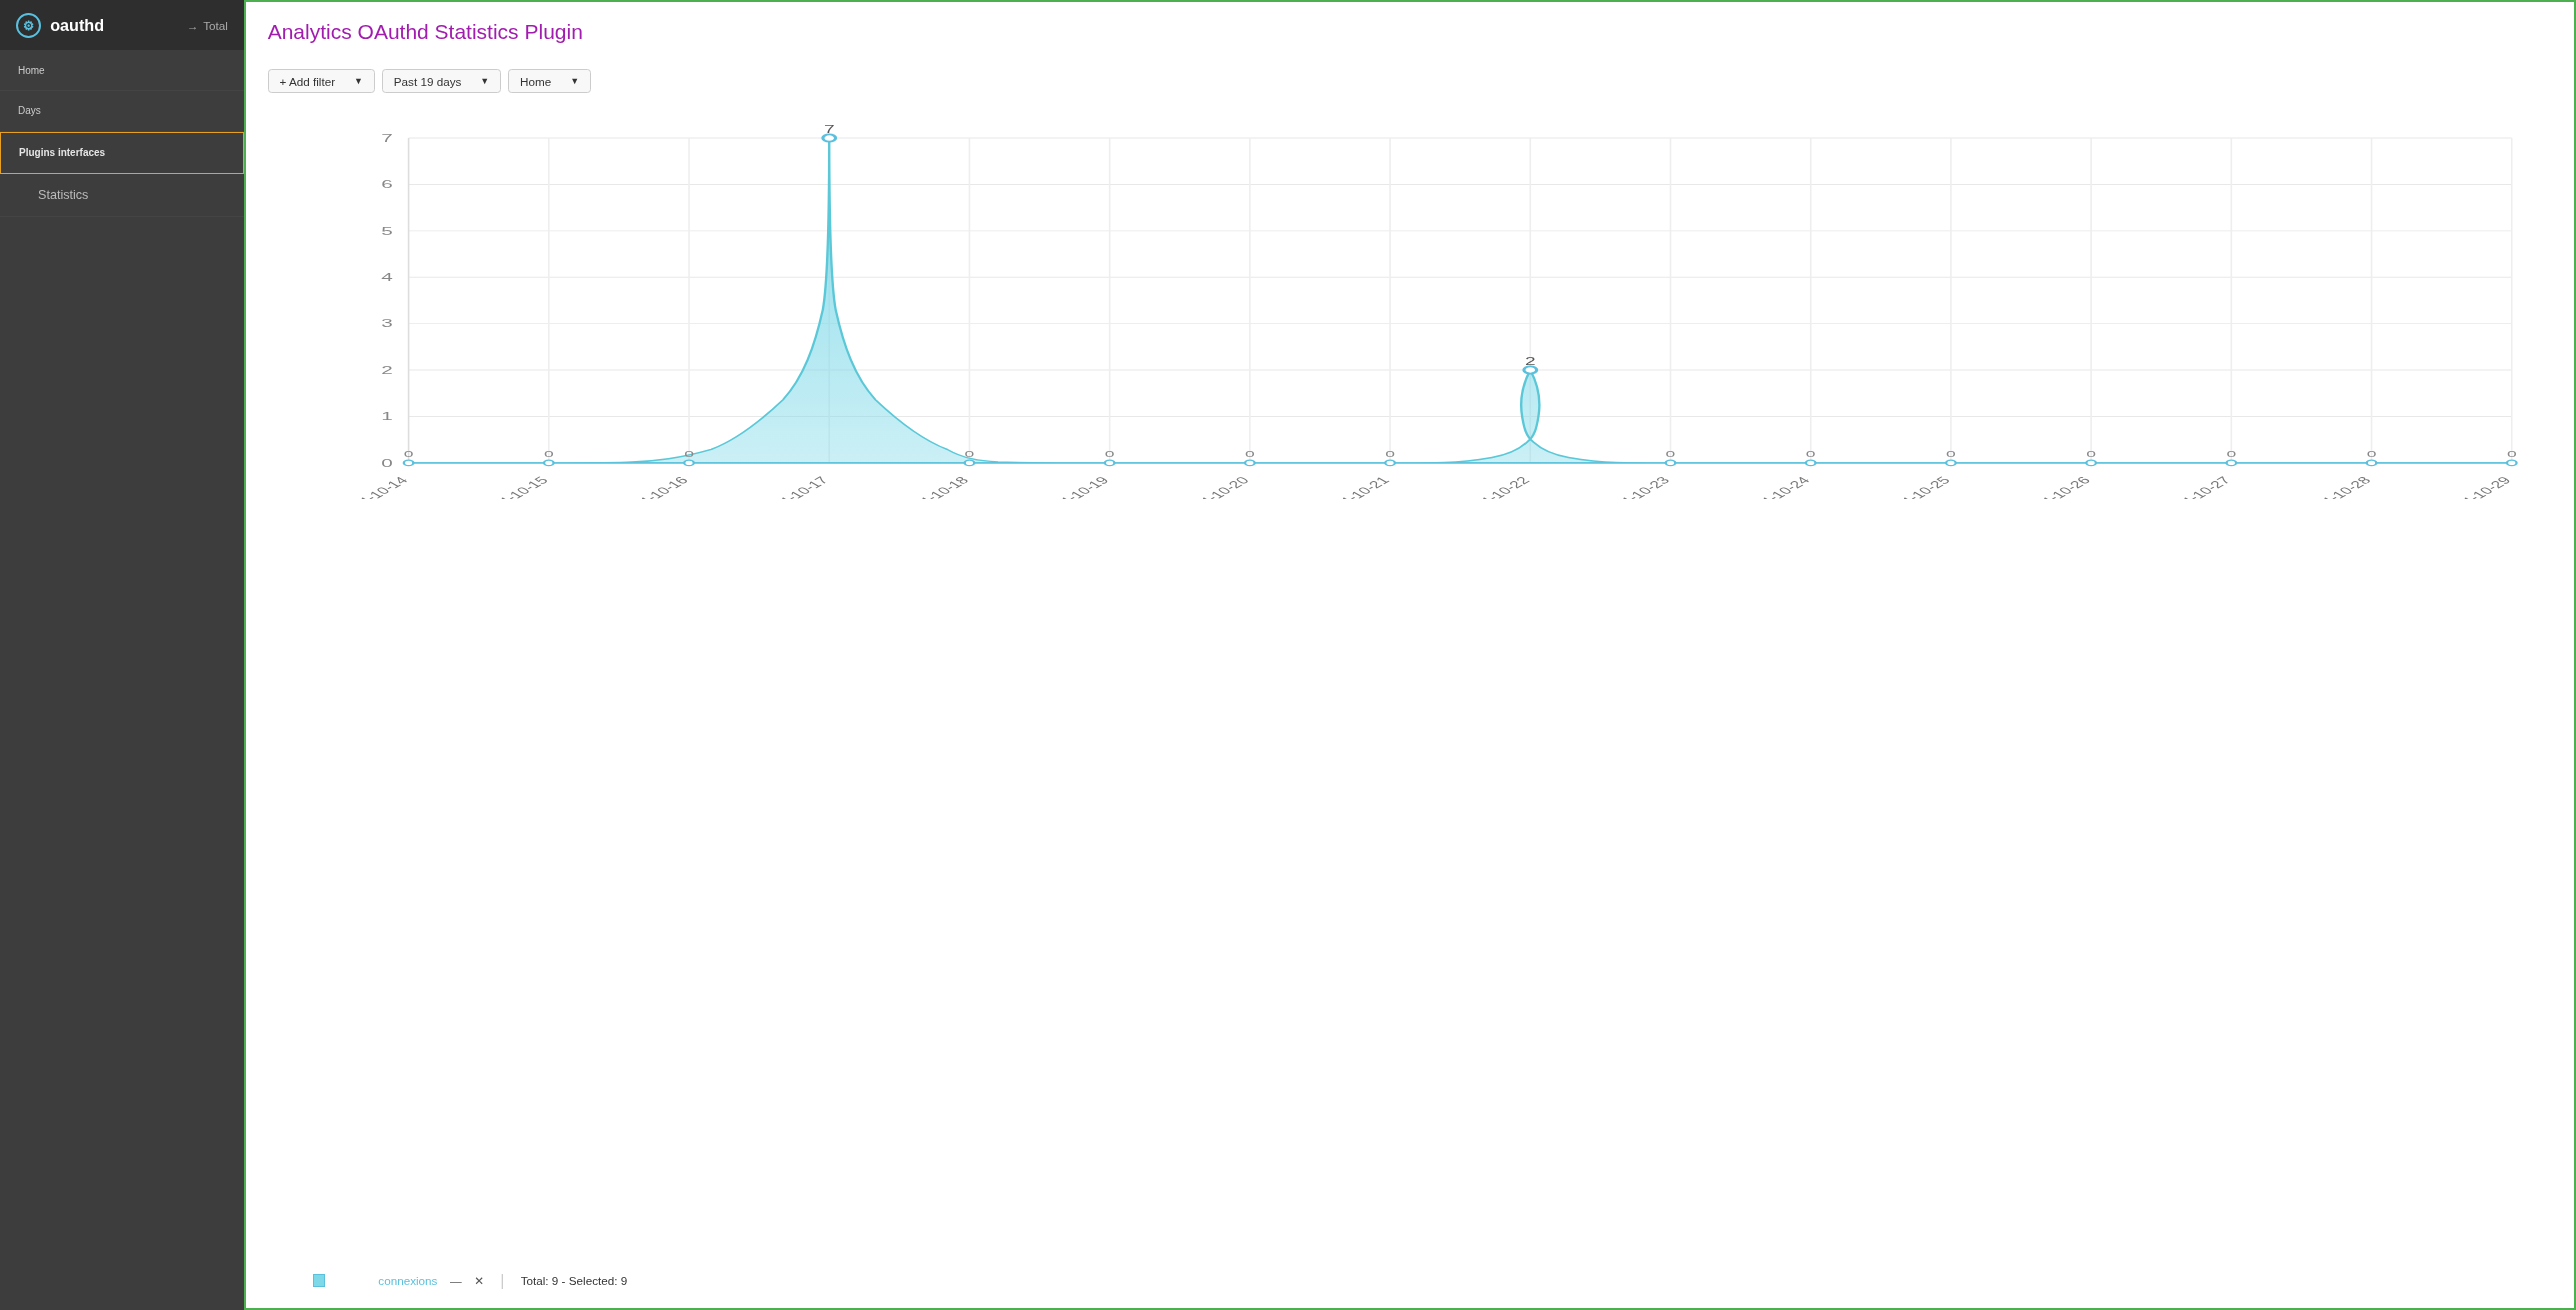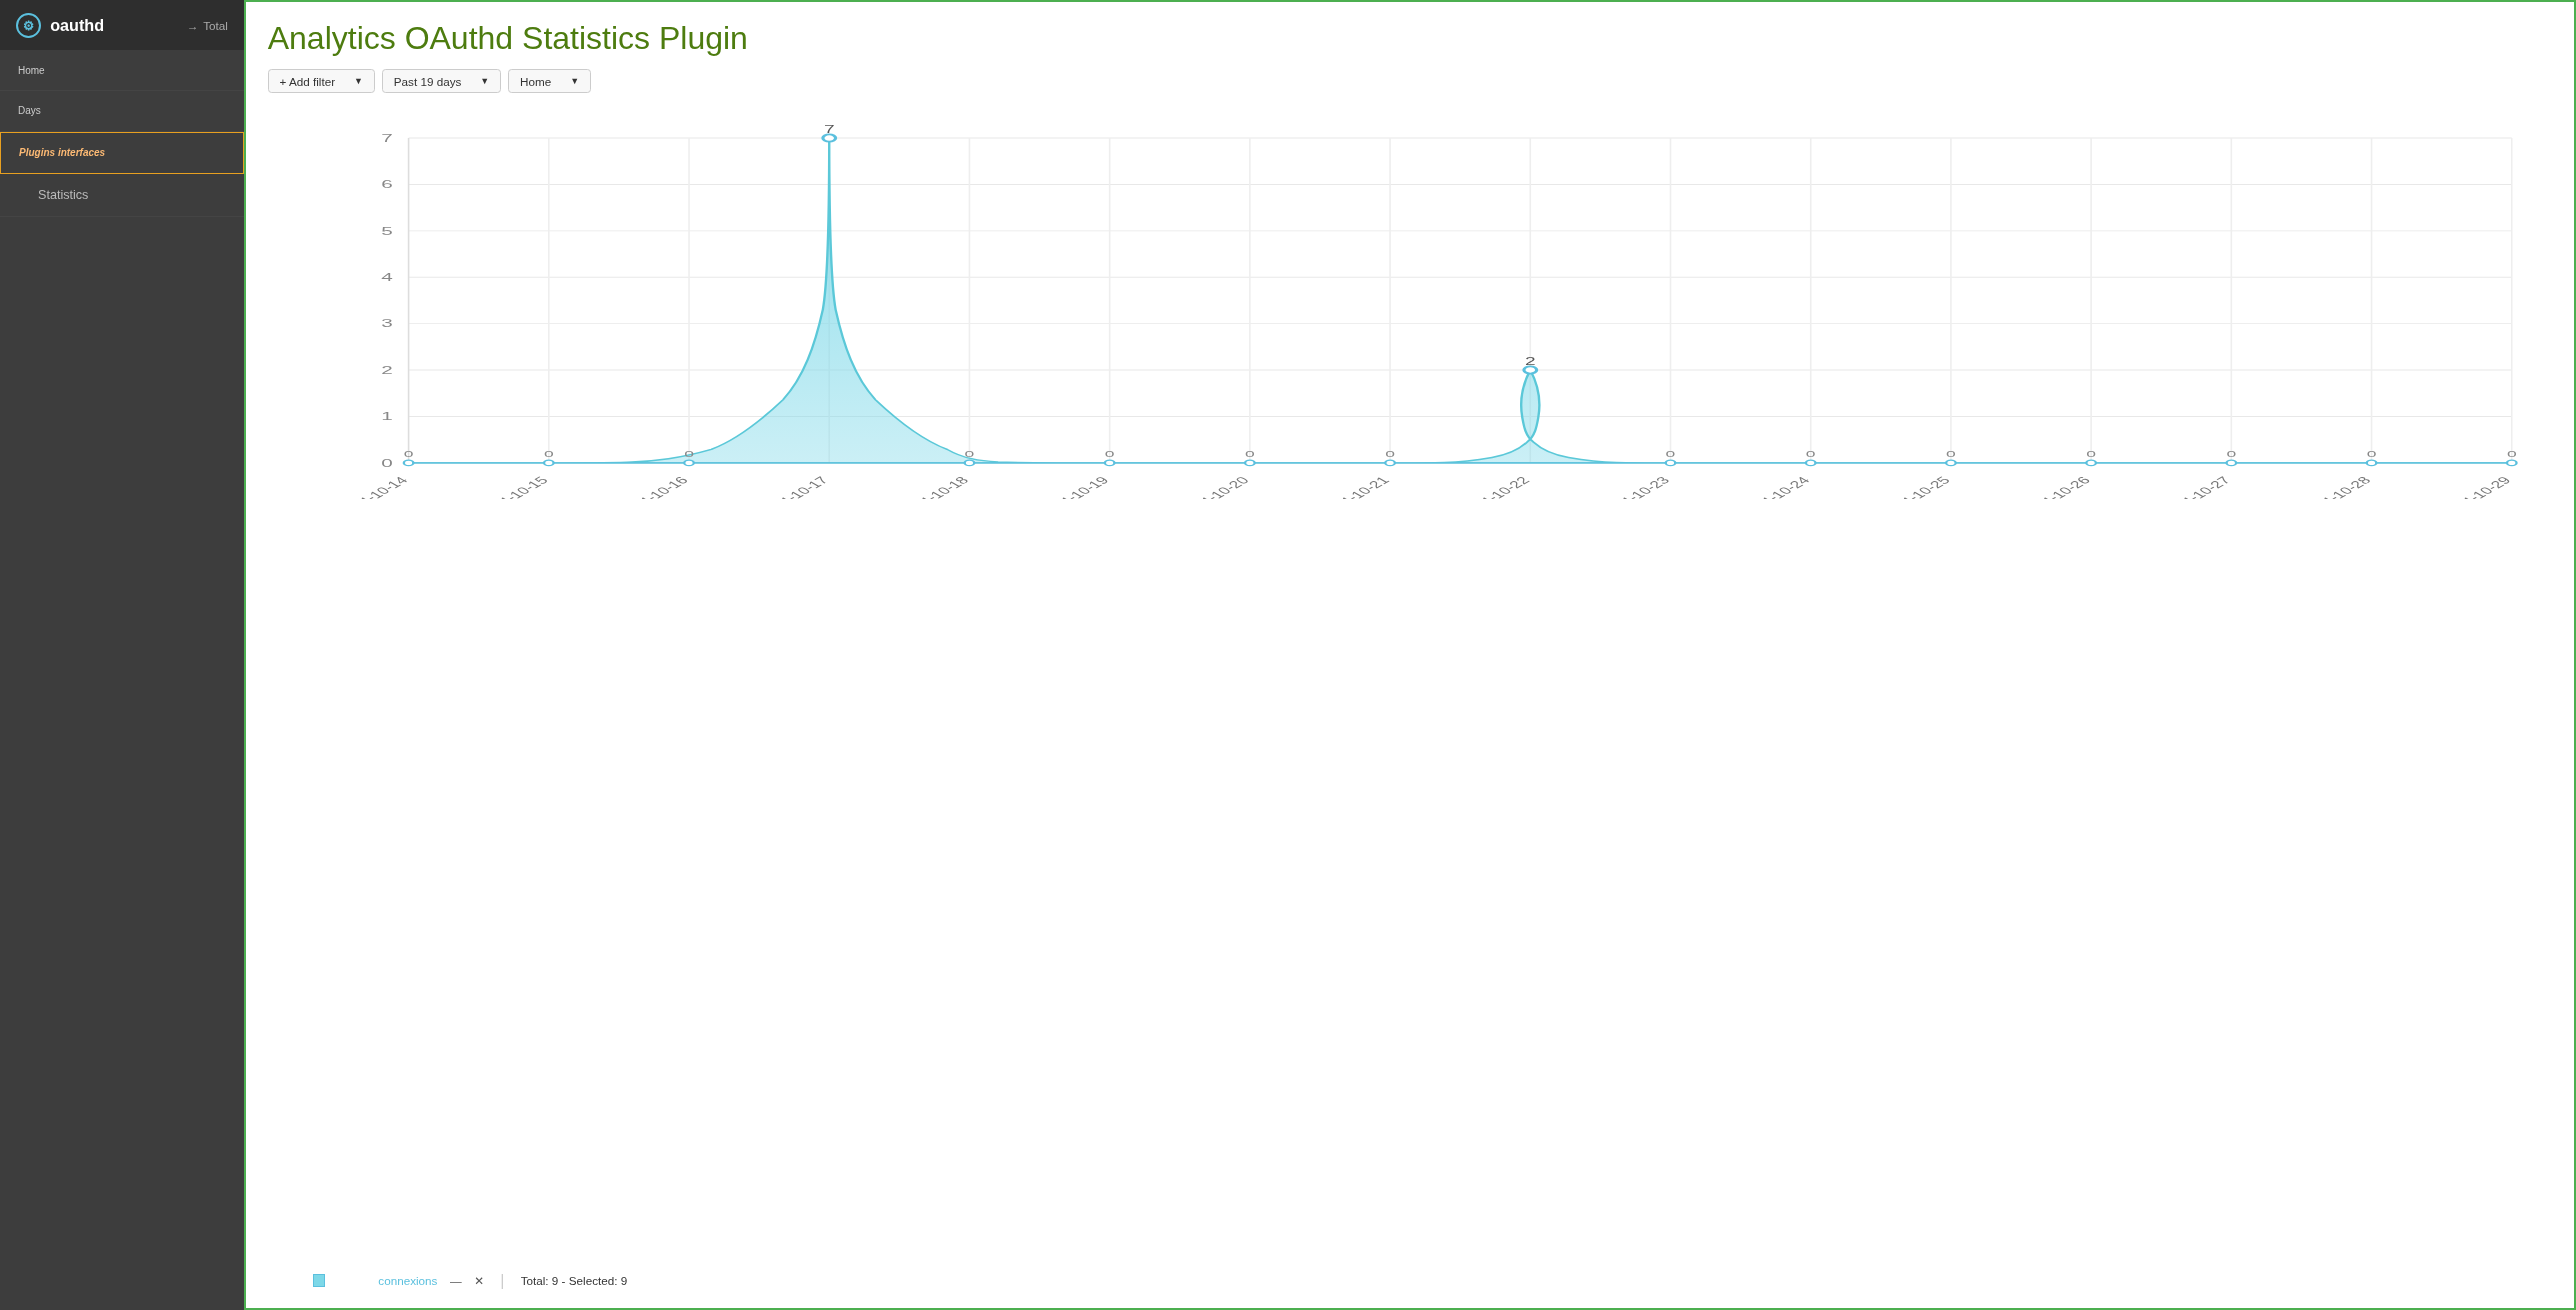--- a/index.html
+++ b/index.html
@@ -52,46 +52,45 @@
     }
     .sidebar-item {
       padding: 14.4px 18px;
       font-size: 10px;
       cursor: pointer;
       border-bottom: 0.9px solid #444;
       color: #ccc;
     }
     .sidebar-item.active {
       border: 1.8px solid #e8a020;
-      color: #fdba74;
-      font-style: italic;
+      color: #e5e5e5;
       background: #3d3d3d;
       font-weight: bold;
     }
     .sidebar-item.sub {
       padding-left: 38px;
       font-size: 12.6px;
       color: #bbb;
     }
 
     
     #main-content {
       flex: 1;
       background: #fff;
       border: 2.7px solid #4caf50;
       display: flex;
       flex-direction: column;
       padding: 18px 21.7px;
       overflow: auto;
     }
     #page-title {
-      font-size: 32px;
+      font-size: 21px;
       font-weight: 400;
-      color: #4d7c0f;
-      margin-bottom: 12px;
+      color: #a21caf;
+      margin-bottom: 25px;
     }
     #toolbar {
       display: flex;
       gap: 7.2px;
       margin-bottom: 18px;
     }
     .toolbar-btn {
       padding: 4.5px 10.8px;
       border: 0.9px solid #ccc;
       background: #f8f8f8;

